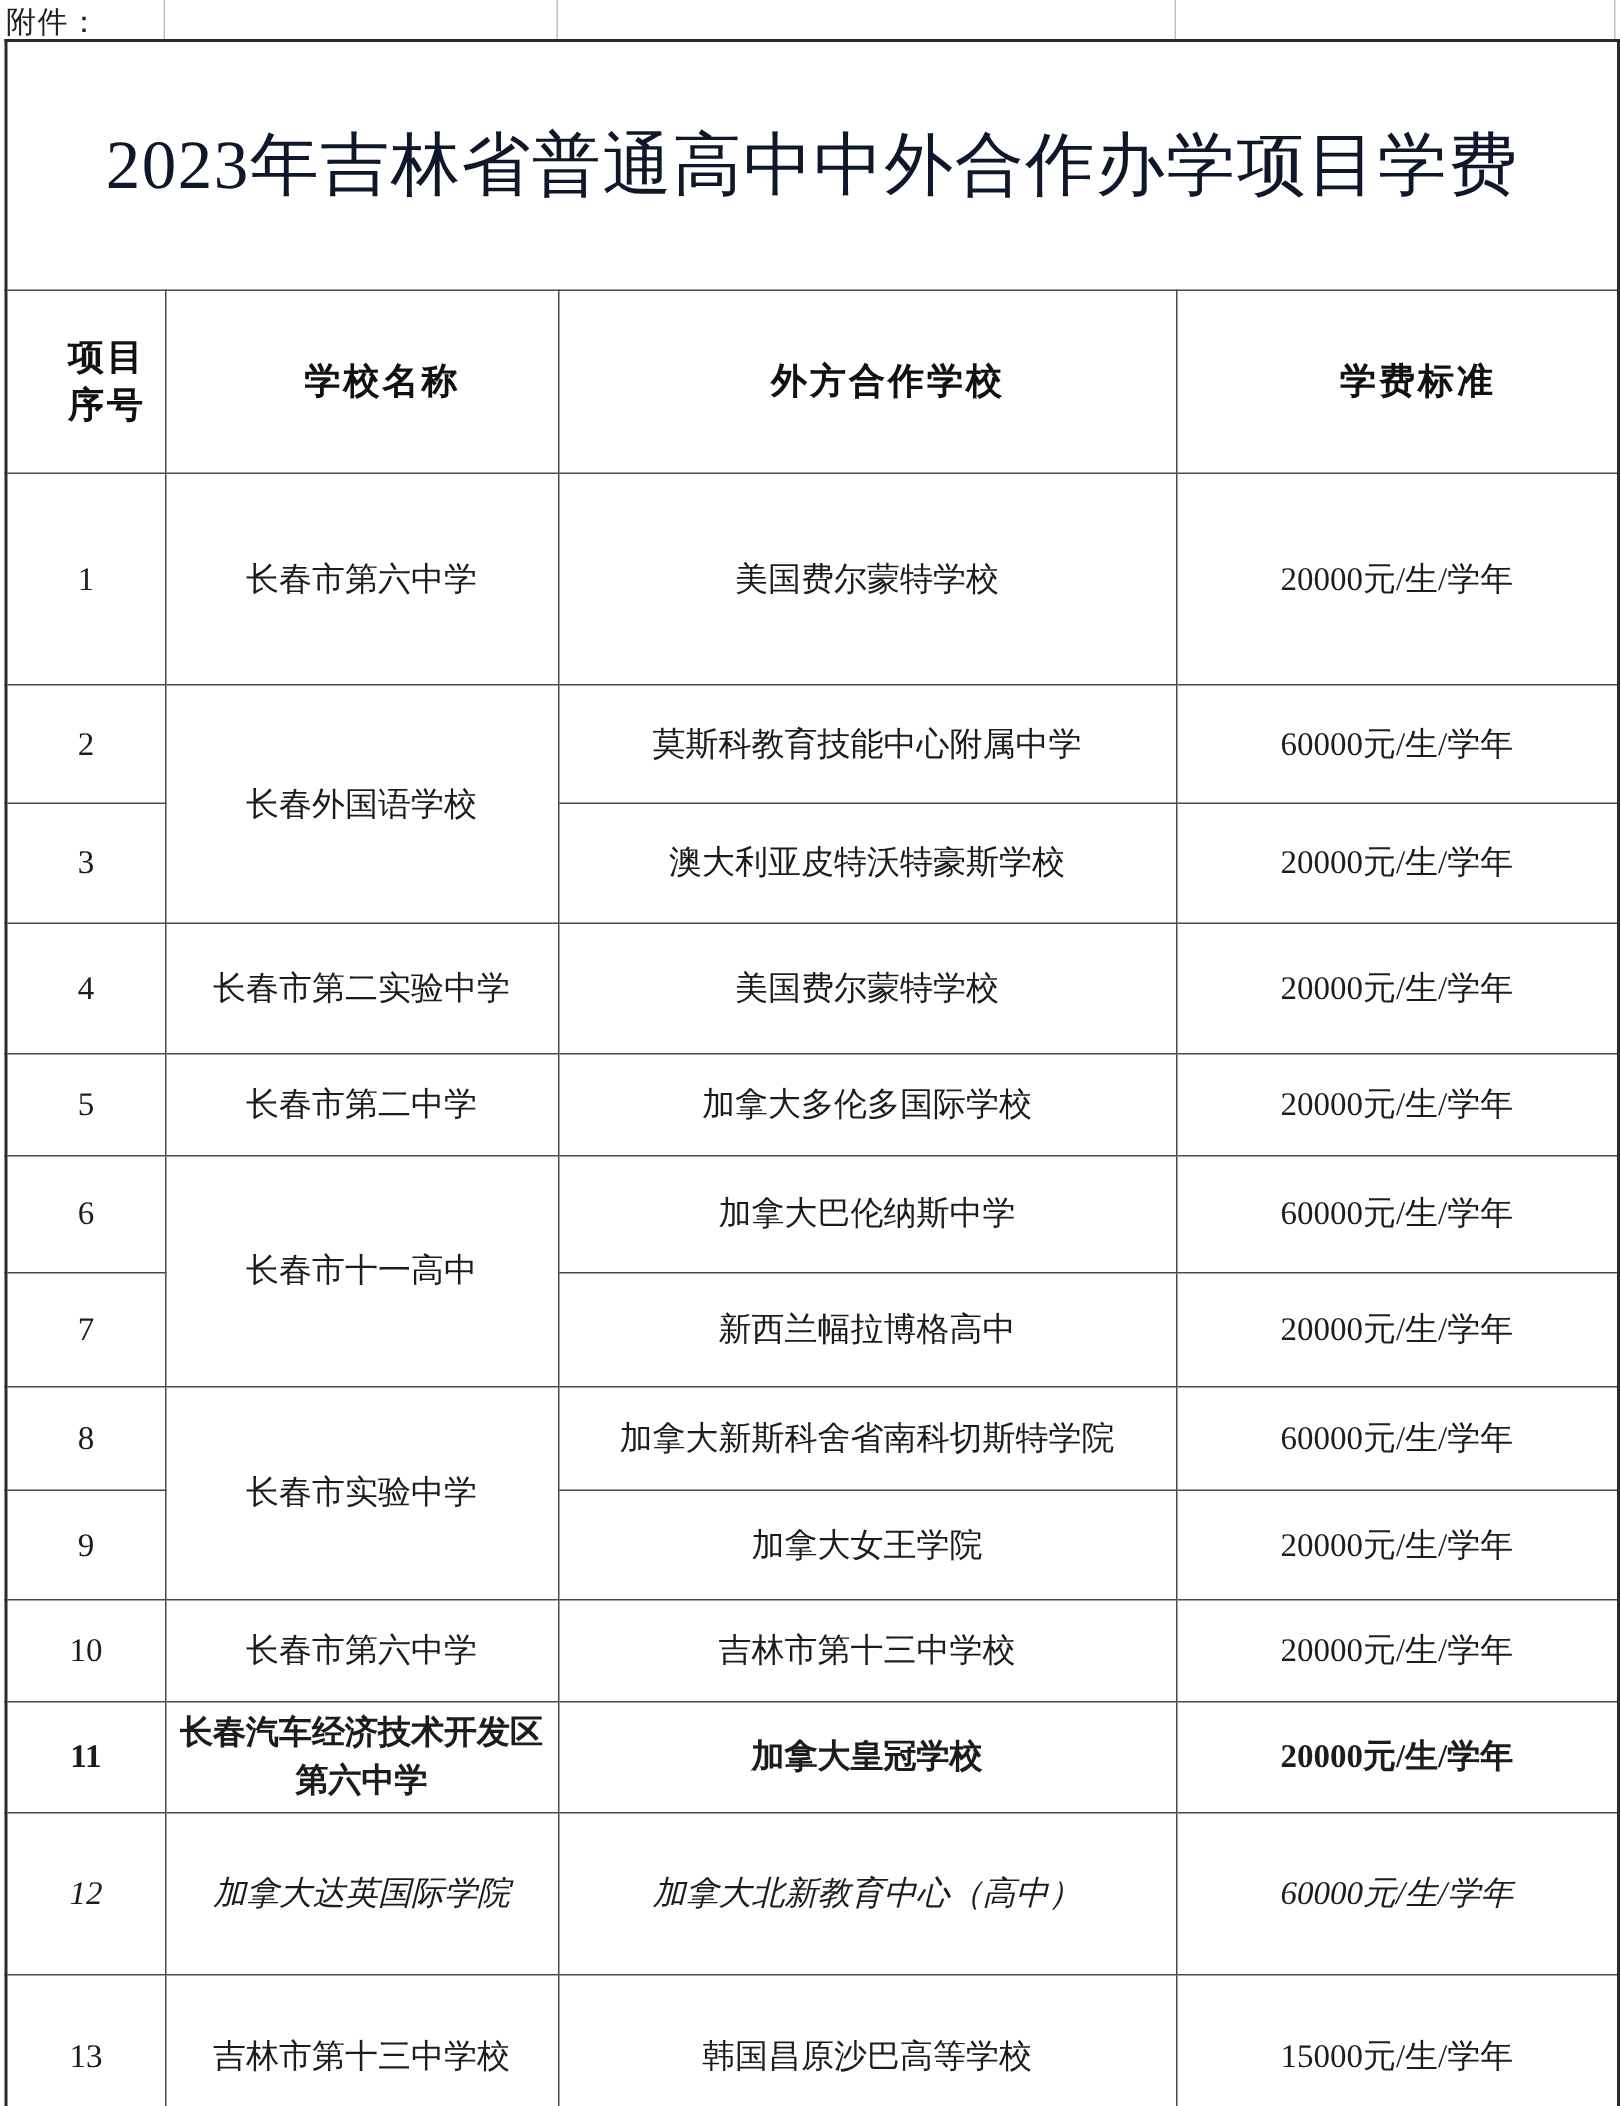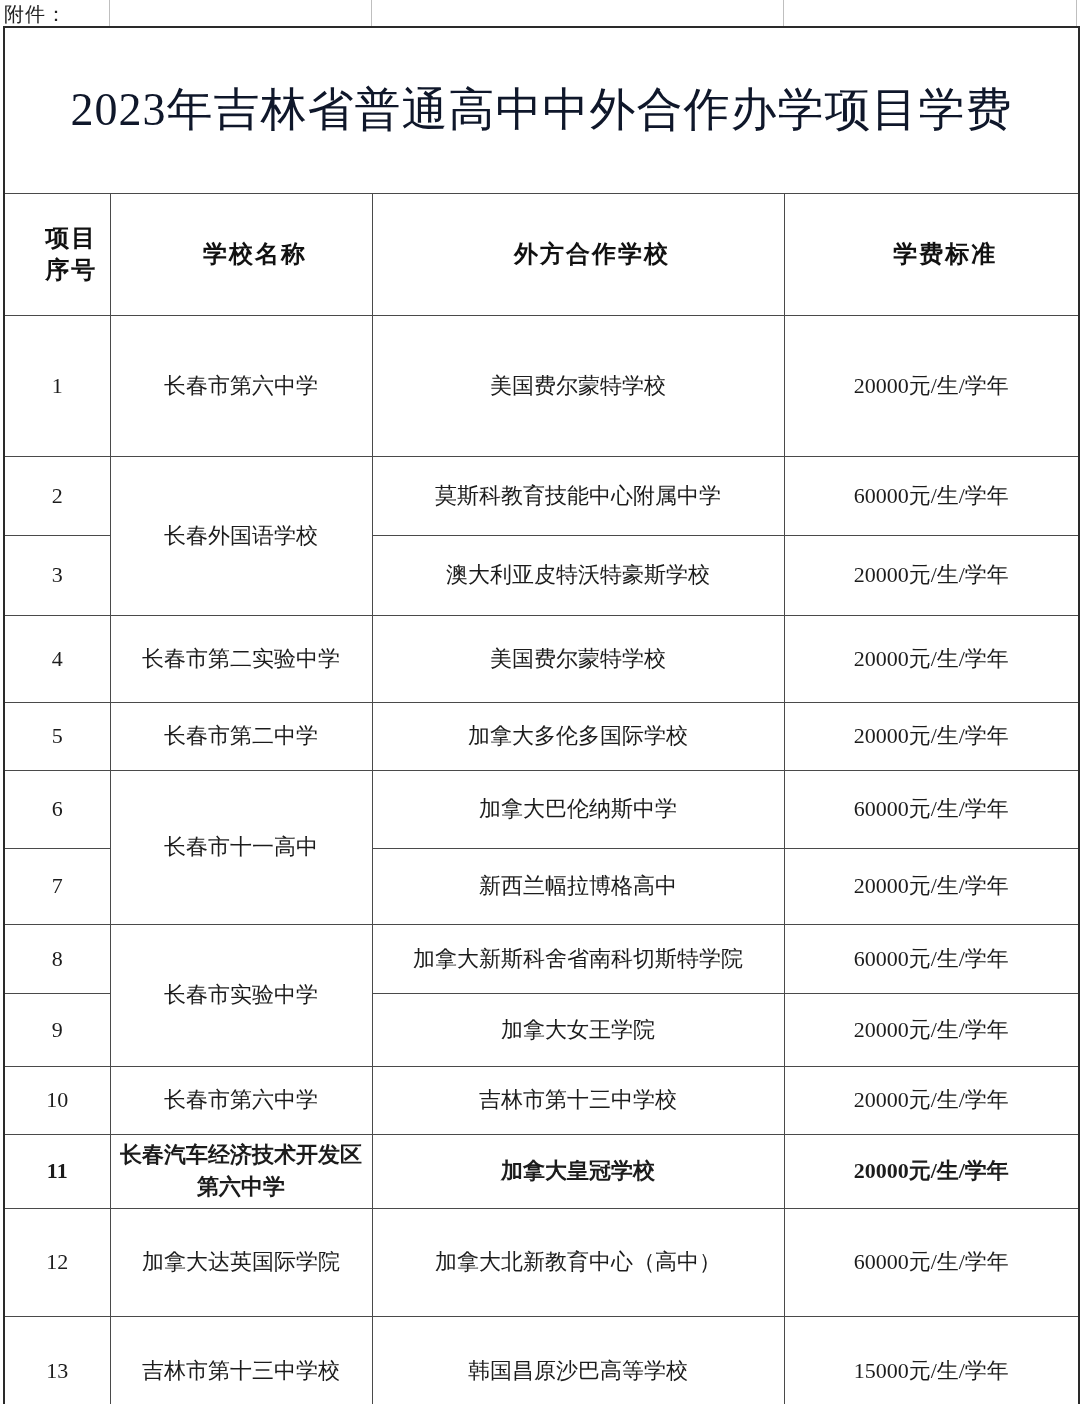--- a/index.html
+++ b/index.html
@@ -158,21 +158,21 @@
         <td class="cell">长春市第六中学</td>
         <td class="cell">吉林市第十三中学校</td>
         <td class="cell">20000元/生/学年</td>
       </tr>
       <tr style="height: 74px; font-weight: bold;">
         <td class="cell cell-no">11</td>
         <td class="cell">长春汽车经济技术开发区第六中学</td>
         <td class="cell">加拿大皇冠学校</td>
         <td class="cell">20000元/生/学年</td>
       </tr>
-      <tr style="height: 108px;">
+      <tr style="height: 108px; font-style: italic;">
         <td class="cell cell-no">12</td>
         <td class="cell">加拿大达英国际学院</td>
         <td class="cell">加拿大北新教育中心（高中）</td>
         <td class="cell">60000元/生/学年</td>
       </tr>
       <tr style="height: 110px;">
         <td class="cell cell-no">13</td>
         <td class="cell">吉林市第十三中学校</td>
         <td class="cell">韩国昌原沙巴高等学校</td>
         <td class="cell">15000元/生/学年</td>

